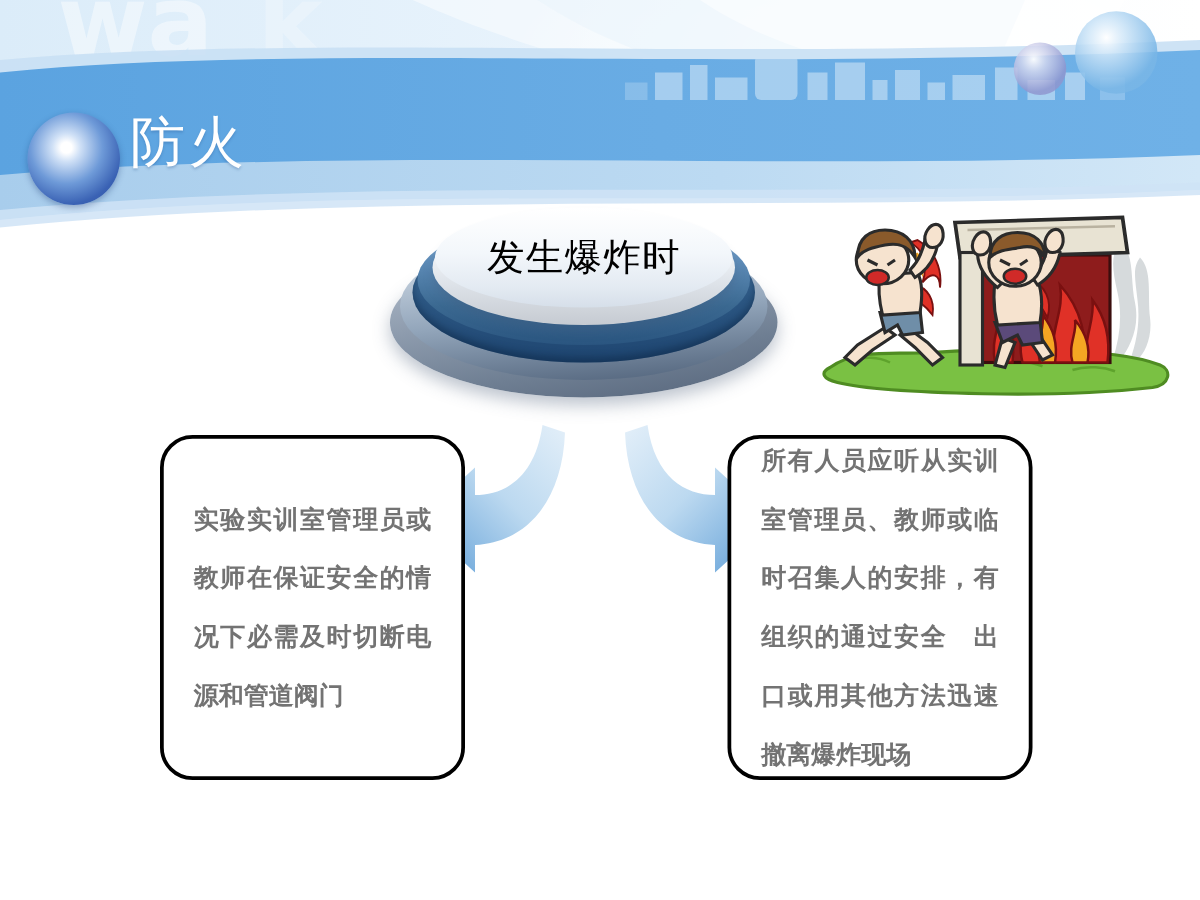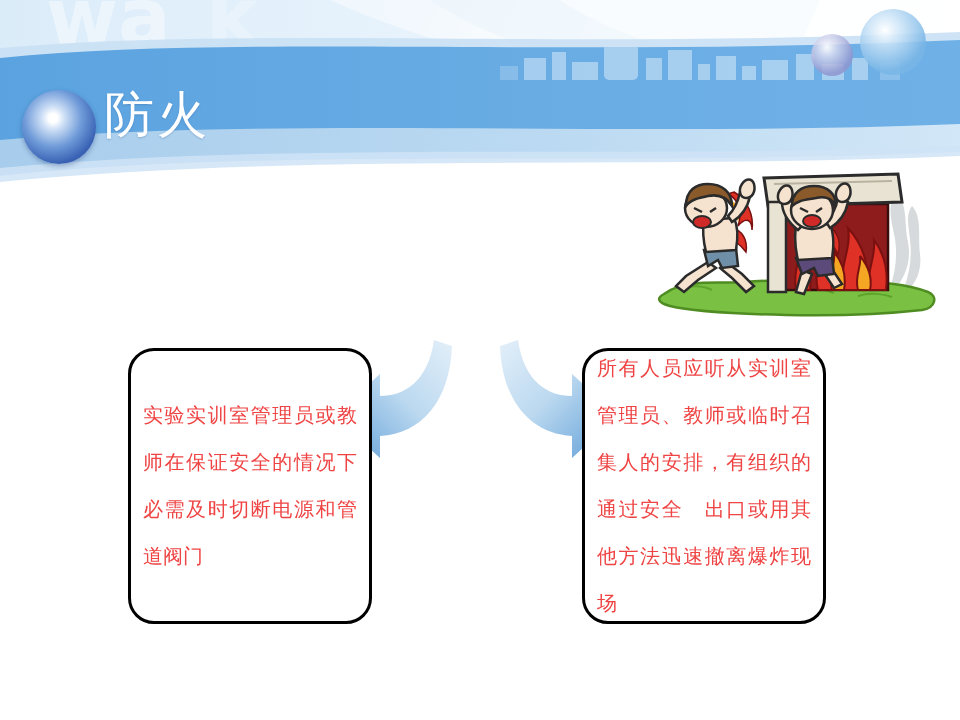--- a/index.html
+++ b/index.html
@@ -31,21 +31,21 @@
     left: 22px; top: 90px;
     width: 74px; height: 74px;
     border-radius: 50%;
     background: radial-gradient(circle at 42% 38%, #ffffff 0%, #ffffff 7%, #cfe0f6 18%, #6e9ad8 46%, #3a62b4 72%, #2f4f9e 100%);
     box-shadow: 0 2px 5px rgba(20,50,110,0.35);
   }
   .title-text {
     position: absolute;
     left: 104px; top: 82px;
     font-family: Liberation Sans, sans-serif;
-    font-size: 50px;
+    font-size: 44px;
     line-height: 66px;
     color: #ffffff;
     letter-spacing: 3px;
     white-space: nowrap;
     text-shadow: 0 1px 2px rgba(30,70,130,0.25);
   }
 
   
   .button3d {
     position: absolute;
@@ -123,29 +123,30 @@
     background: #ffffff;
     border: 3px solid #000000;
     border-radius: 26px;
     display: flex;
     align-items: center;
     justify-content: center;
   }
   .infobox-left  { left: 128px; top: 348px; width: 244px; height: 276px; }
   .infobox-right { left: 582px; top: 348px; width: 244px; height: 276px; }
   .infobox p {
-    margin: 0;
+    margin: 12px;
     padding: 0 12px;
     font-family: "DejaVu Sans", "Liberation Sans", sans-serif;
     font-size: 20px;
     line-height: 47px;
-    color: #ef4444;
+    color: #737373;
     text-align: justify;
     text-align-last: left;
     letter-spacing: 0px;
+    font-weight: bold;
   }
   .infobox-right p { text-align-last: left; }
 
   
   .cartoon {
     position: absolute;
     left: 646px; top: 166px;
     width: 304px; height: 166px;
   }
 </style>
@@ -239,20 +240,29 @@
       <path d="M0,168 C300,140 640,160 960,146 L960,156 C640,170 300,152 0,182 Z" fill="#cfe3f6" opacity="0.85"></path>
 
       <circle cx="893" cy="42" r="33" fill="url(#bubbleBig)"></circle>
       <circle cx="832" cy="55" r="21" fill="url(#bubbleSmall)"></circle>
     </svg>
   </div>
 
   <div class="title-sphere"></div>
   <div class="title-text">防火</div>
 
+  <div class="button3d">
+    <div class="btn-base"></div>
+    <div class="btn-ring-outer"></div>
+    <div class="btn-ring-blue"></div>
+    <div class="btn-ring-blue2"></div>
+    <div class="btn-top"></div>
+    <div class="btn-face"></div>
+    <div class="btn-label">发生爆炸时</div>
+  </div>
 
   <div class="arrow-left">
     <svg width="130" height="160" viewBox="0 0 130 160" xmlns="http://www.w3.org/2000/svg">
       <defs>
         <linearGradient id="arrGradL" x1="1" y1="0" x2="0" y2="1">
           <stop offset="0%" stop-color="#e3eff9"></stop>
           <stop offset="45%" stop-color="#bcd9f0"></stop>
           <stop offset="100%" stop-color="#5a9bd5"></stop>
         </linearGradient>
       </defs>

